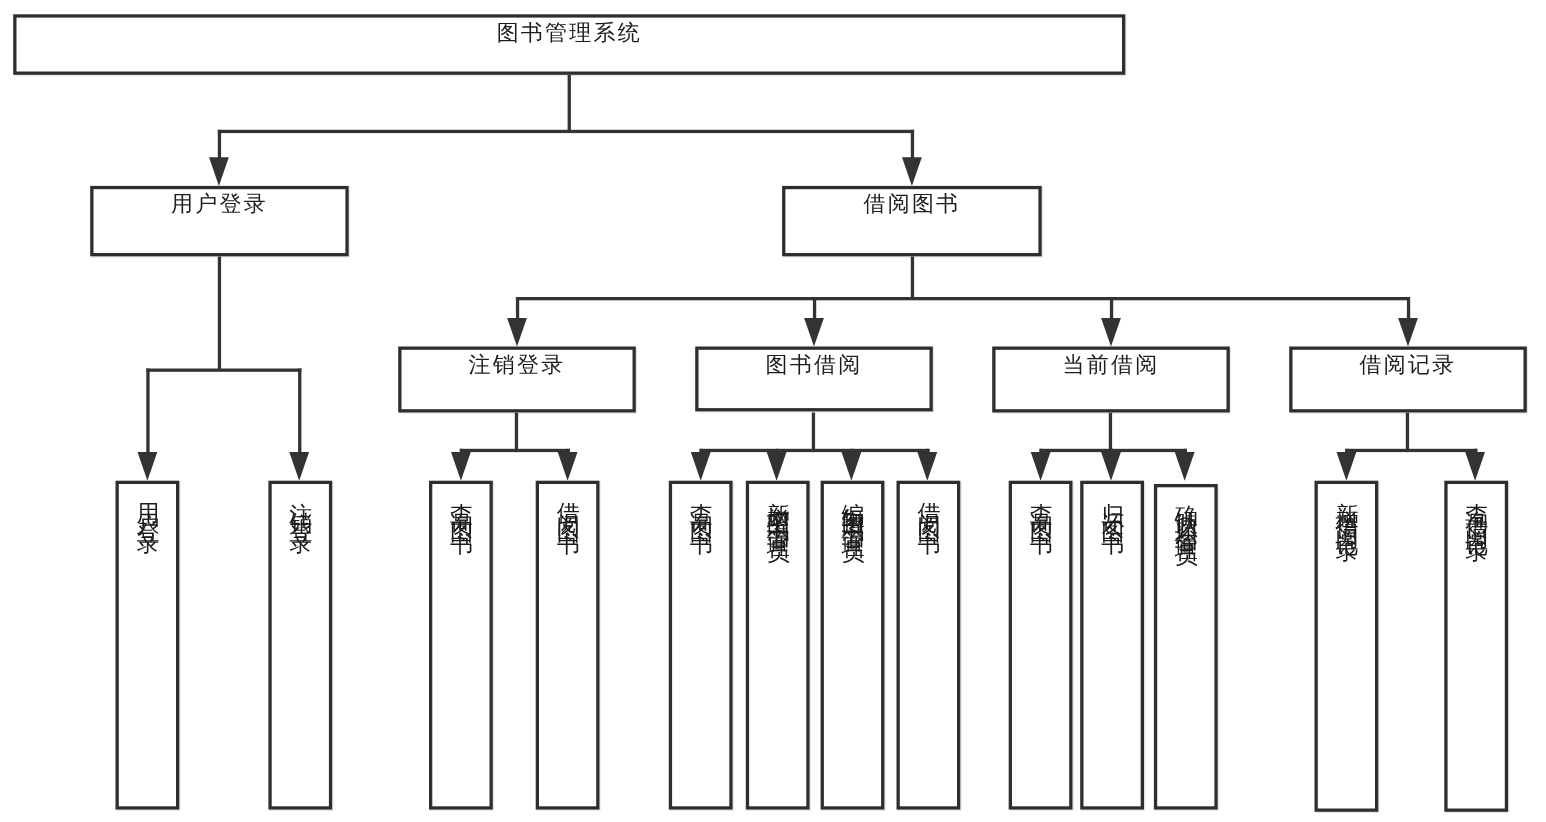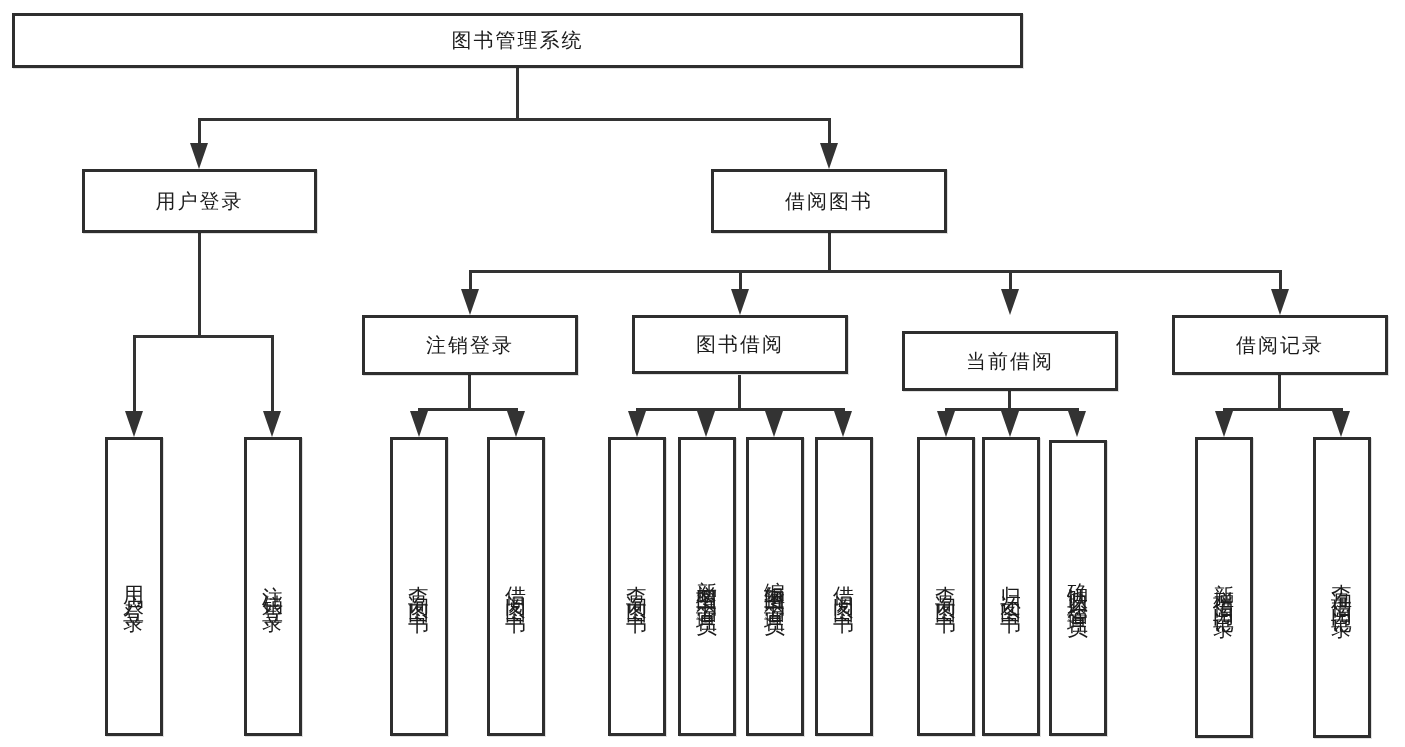--- a/index.html
+++ b/index.html
@@ -10,21 +10,20 @@
     background: #ffffff;
     font-family: "Liberation Sans", sans-serif;
     overflow: hidden;
   }
   .box {
     position: absolute;
     box-sizing: border-box;
     background: #ffffff;
     border: 3px solid #2e2e2e;
     display: flex;
-    align-items: center;
     justify-content: center;
     color: #1c1c1c;
     z-index: 2;
     box-shadow: 1px 1px 0 rgba(0,0,0,0.12);
   }
   .hlabel {
     font-size: 20px;
     letter-spacing: 2px;
     white-space: nowrap;
   }
@@ -95,21 +94,21 @@
   <div class="arrow" style="left:1001px; top:289px;"></div>
   <div class="vline" style="left:1279px; top:270px; height:24px;"></div>
   <div class="arrow" style="left:1271px; top:289px;"></div>
 
   <div class="box" style="left:362px; top:315px; width:216px; height:60px;">
     <span class="hlabel">注销登录</span>
   </div>
   <div class="box" style="left:632px; top:315px; width:216px; height:59px;">
     <span class="hlabel">图书借阅</span>
   </div>
-  <div class="box" style="left:902px; top:315px; width:216px; height:60px;margin-top:16px;">
+  <div class="box" style="left:902px; top:315px; width:216px; height:60px;">
     <span class="hlabel">当前借阅</span>
   </div>
   <div class="box" style="left:1172px; top:315px; width:216px; height:60px;">
     <span class="hlabel">借阅记录</span>
   </div>
 
   <div class="vline" style="left:468px; top:375px; height:36px;"></div>
   <div class="hline" style="left:418px; top:408px; width:100px;"></div>
   <div class="vline" style="left:418px; top:408px; height:10px;"></div>
   <div class="arrow" style="left:410px; top:411px;"></div>

